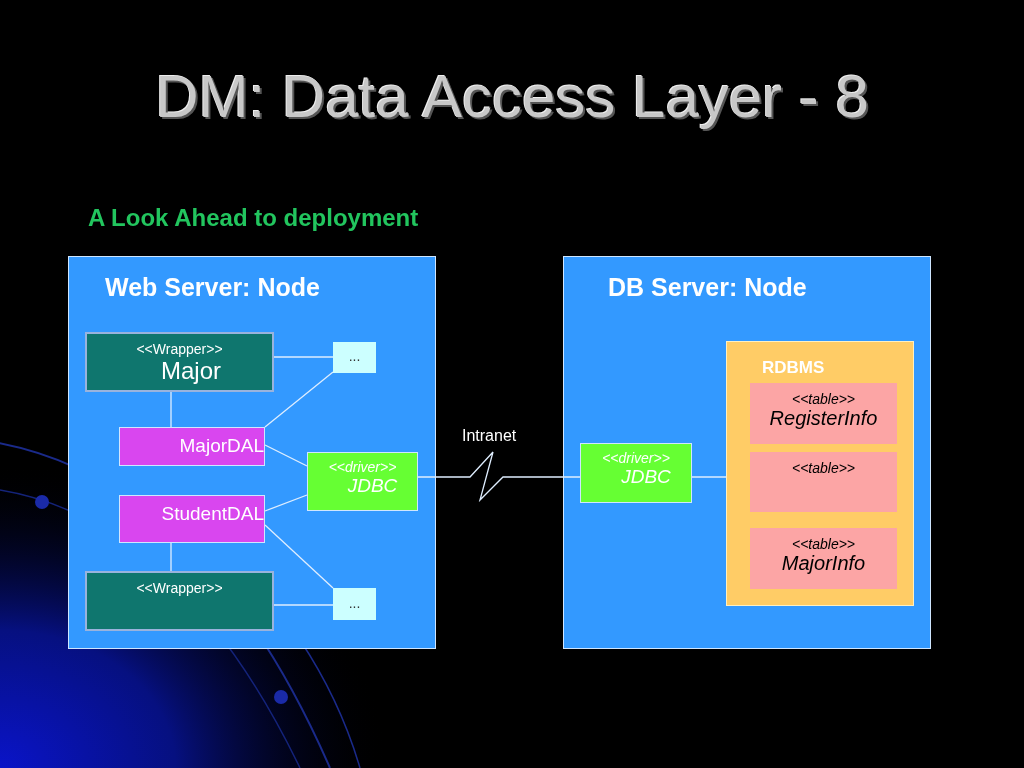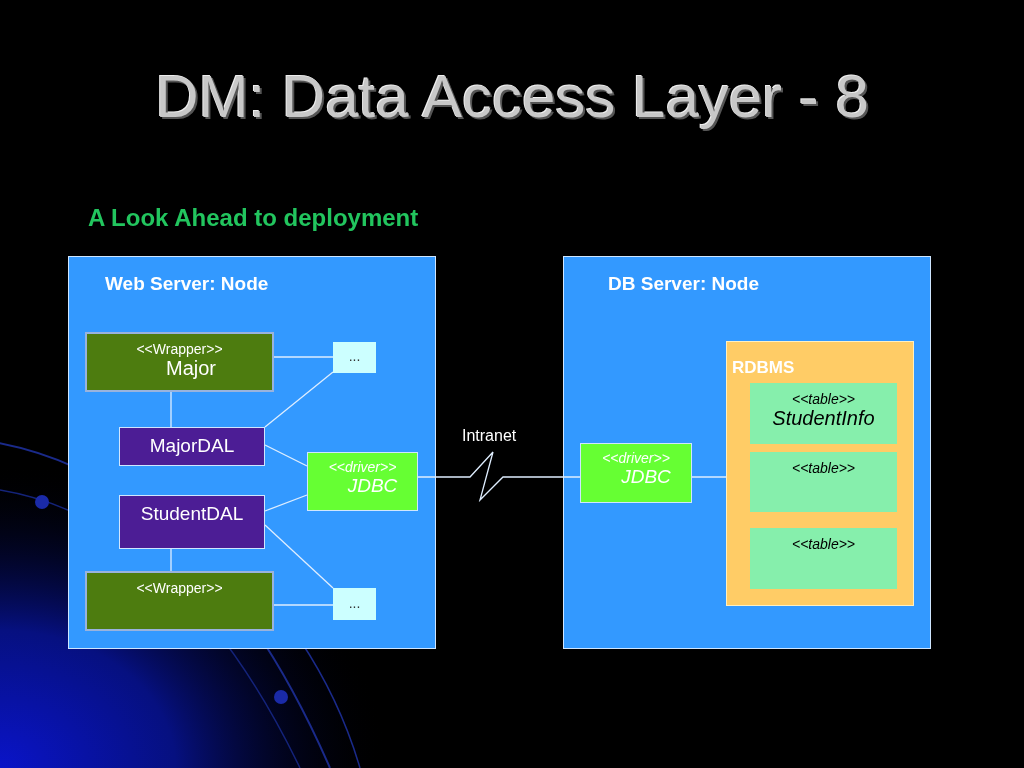--- a/index.html
+++ b/index.html
@@ -4,33 +4,33 @@
 <style>
   html, body { margin:0; padding:0; }
   body { width:1024px; height:768px; overflow:hidden; position:relative;
          background:#000; font-family:"Liberation Sans", sans-serif; }
   .bg { position:absolute; left:0; top:0; width:1024px; height:768px; }
   .abs { position:absolute; box-sizing:border-box; }
   .title { left:0; width:1024px; top:62px; text-align:center; font-size:60px;
            color:#c8c8c8; text-shadow:2px 2px 0 #555, -1px -1px 0 #eee; letter-spacing:0px; }
   .subtitle { left:88px; top:204px; font-size:24px; font-weight:bold; color:#22c55e; }
   .node { background:#3399ff; border:1px solid #cfe6ff; }
-  .node-label { font-size:19px; font-weight:bold; color:#fff; }
-  .wrapper { background:#4d7c0f; border:2px solid #99b3dd; color:#fff; text-align:center; }
+  .node-label { font-size:25px; font-weight:bold; color:#fff; }
+  .wrapper { background:#0f766e; border:2px solid #99b3dd; color:#fff; text-align:center; }
   .wrapper .st { font-size:14px; margin-top:7px; }
-  .wrapper .nm { font-size:20px;padding-left:23px; }
-  .dal { background:#4c1d95; border:1px solid #cfe6ff; color:#fff; font-size:19px;
-         text-align:center; line-height:36px; }
+  .wrapper .nm { font-size:24px;padding-left:23px; }
+  .dal { background:#d946ef; border:1px solid #cfe6ff; color:#fff; font-size:19px;
+         text-align:right; line-height:36px; }
   .dots { background:#ccffff; color:#333; text-align:center; font-size:14px; line-height:26px; }
   .driver { background:#66ff33; border:1px solid #cfe6ff; color:#fff; text-align:center; font-style:italic; }
   .driver .st { font-size:14px; margin-top:6px; }
   .driver .nm { font-size:19px;margin-left:20px; }
   .rdbms { background:#ffcc66; border:1px solid #fff0c0; }
   .rdbms-label { font-size:17px; font-weight:bold; color:#fff; }
-  .table { background:#86efac; color:#000; text-align:center; font-style:italic; }
+  .table { background:#fca5a5; color:#000; text-align:center; font-style:italic; }
   .table .st { font-size:14px; margin-top:8px; }
   .table .nm { font-size:20px; }
   .intranet { left:462px; top:427px; font-size:16px; color:#fff; }
   svg.lines { position:absolute; left:0; top:0; }
 </style>
 </head>
 <body>
 
 <svg class="bg" width="1024" height="768">
   <defs>
@@ -80,40 +80,41 @@
 
 <div class="abs dots" style="left:333px; top:342px; width:43px; height:31px; line-height:28px;">...</div>
 
 <div class="abs dal" style="left:119px; top:427px; width:146px; height:39px;">MajorDAL</div>
 
 <div class="abs driver" style="left:307px; top:452px; width:111px; height:59px;">
   <div class="st">&lt;&lt;driver&gt;&gt;</div>
   <div class="nm">JDBC</div>
 </div>
 
-<div class="abs dal" style="left:119px; top:495px; width:146px; height:54px;">StudentDAL</div>
+<div class="abs dal" style="left:119px; top:495px; width:146px; height:48px;">StudentDAL</div>
 
 <div class="abs wrapper" style="left:85px; top:571px; width:189px; height:60px;">
   <div class="st">&lt;&lt;Wrapper&gt;&gt;</div>
 </div>
 
 <div class="abs dots" style="left:333px; top:588px; width:43px; height:32px; line-height:30px;">...</div>
 
 <div class="abs intranet">Intranet</div>
 
 <div class="abs driver" style="left:580px; top:443px; width:112px; height:60px;">
   <div class="st">&lt;&lt;driver&gt;&gt;</div>
   <div class="nm">JDBC</div>
 </div>
 
 <div class="abs rdbms" style="left:726px; top:341px; width:188px; height:265px;"></div>
-<div class="abs rdbms-label" style="left:732px; top:358px;">RDBMS</div>
+<div class="abs rdbms-label" style="left:762px; top:358px;">RDBMS</div>
 
 <div class="abs table" style="left:750px; top:383px; width:147px; height:61px;">
   <div class="st">&lt;&lt;table&gt;&gt;</div>
-  <div class="nm">StudentInfo</div>
+  <div class="nm">RegisterInfo</div>
 </div>
 <div class="abs table" style="left:750px; top:452px; width:147px; height:60px;">
   <div class="st">&lt;&lt;table&gt;&gt;</div>
 </div>
 <div class="abs table" style="left:750px; top:528px; width:147px; height:61px;">
   <div class="st">&lt;&lt;table&gt;&gt;</div>
+  <div class="nm">MajorInfo</div>
 </div>
 
 </body></html>

